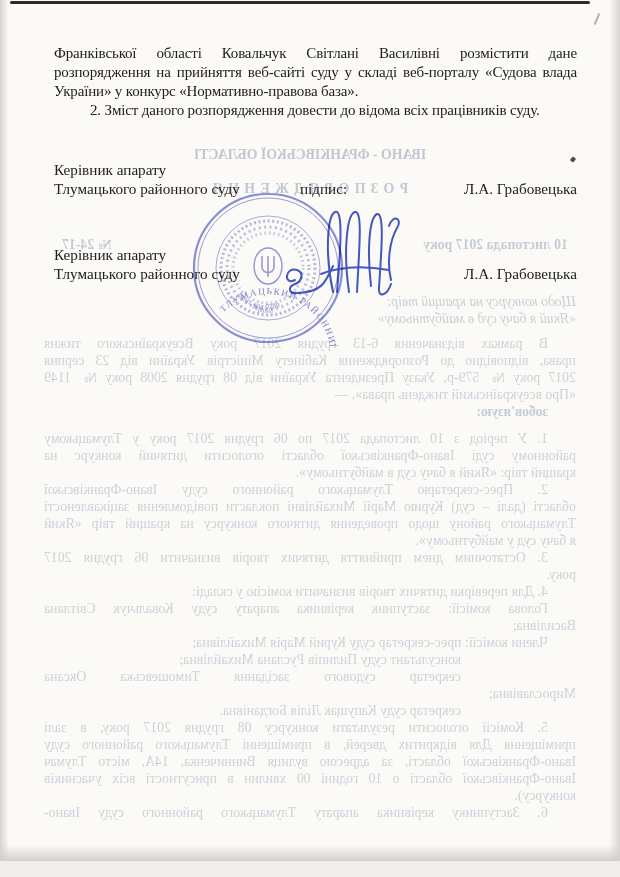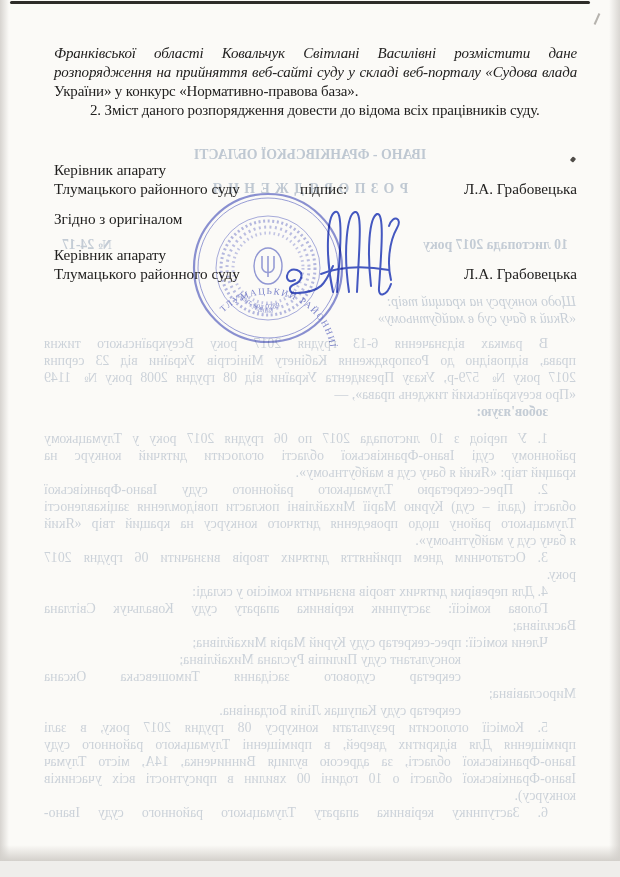--- a/index.html
+++ b/index.html
@@ -32,21 +32,21 @@
   .i1{text-indent:28px;}
   .i2{text-indent:115px;}
   .b{font-weight:600;color:#c0c9d3;}
   .gap{margin-top:10px;}
 
   
   .front{position:absolute;inset:0;z-index:2;color:#222120;}
   .para{position:absolute;left:54px;width:523px;top:44px;font-size:15px;
         line-height:19px;letter-spacing:-.15px;}
   .pl{min-height:19px;}
-  .pj{text-align:justify;text-align-last:justify;font-style:italic;}
+  .pj{text-align:justify;text-align-last:justify;}
   .pi{text-indent:36px;white-space:nowrap;}
   .boldline{font-weight:normal;font-size:15.2px;line-height:18.5px;}
   .sigblock1{position:absolute;left:54px;width:523px;top:161px;}
   .cert{position:absolute;left:54px;width:523px;top:210px;}
   .sigblock2{position:absolute;left:54px;width:523px;top:246px;}
   .sigrow{display:flex;justify-content:space-between;}
   .siglabel{margin-left:60px;}
   .signame{margin-left:auto;}
 
   
@@ -117,21 +117,20 @@
 
     <div class="sigblock1 boldline">
       <div>Керівник апарату</div>
       <div class="sigrow">
         <span>Тлумацького районного суду</span>
         <span class="siglabel">підпис:</span>
         <span class="signame">Л.А. Грабовецька</span>
       </div>
     </div>
 
-    <div class="cert boldline">Згідно з оригіналом</div>
 
     <div class="sigblock2 boldline">
       <div>Керівник апарату</div>
       <div class="sigrow">
         <span>Тлумацького районного суду</span>
         <span class="signame">Л.А. Грабовецька</span>
       </div>
     </div>
   </div>
 

